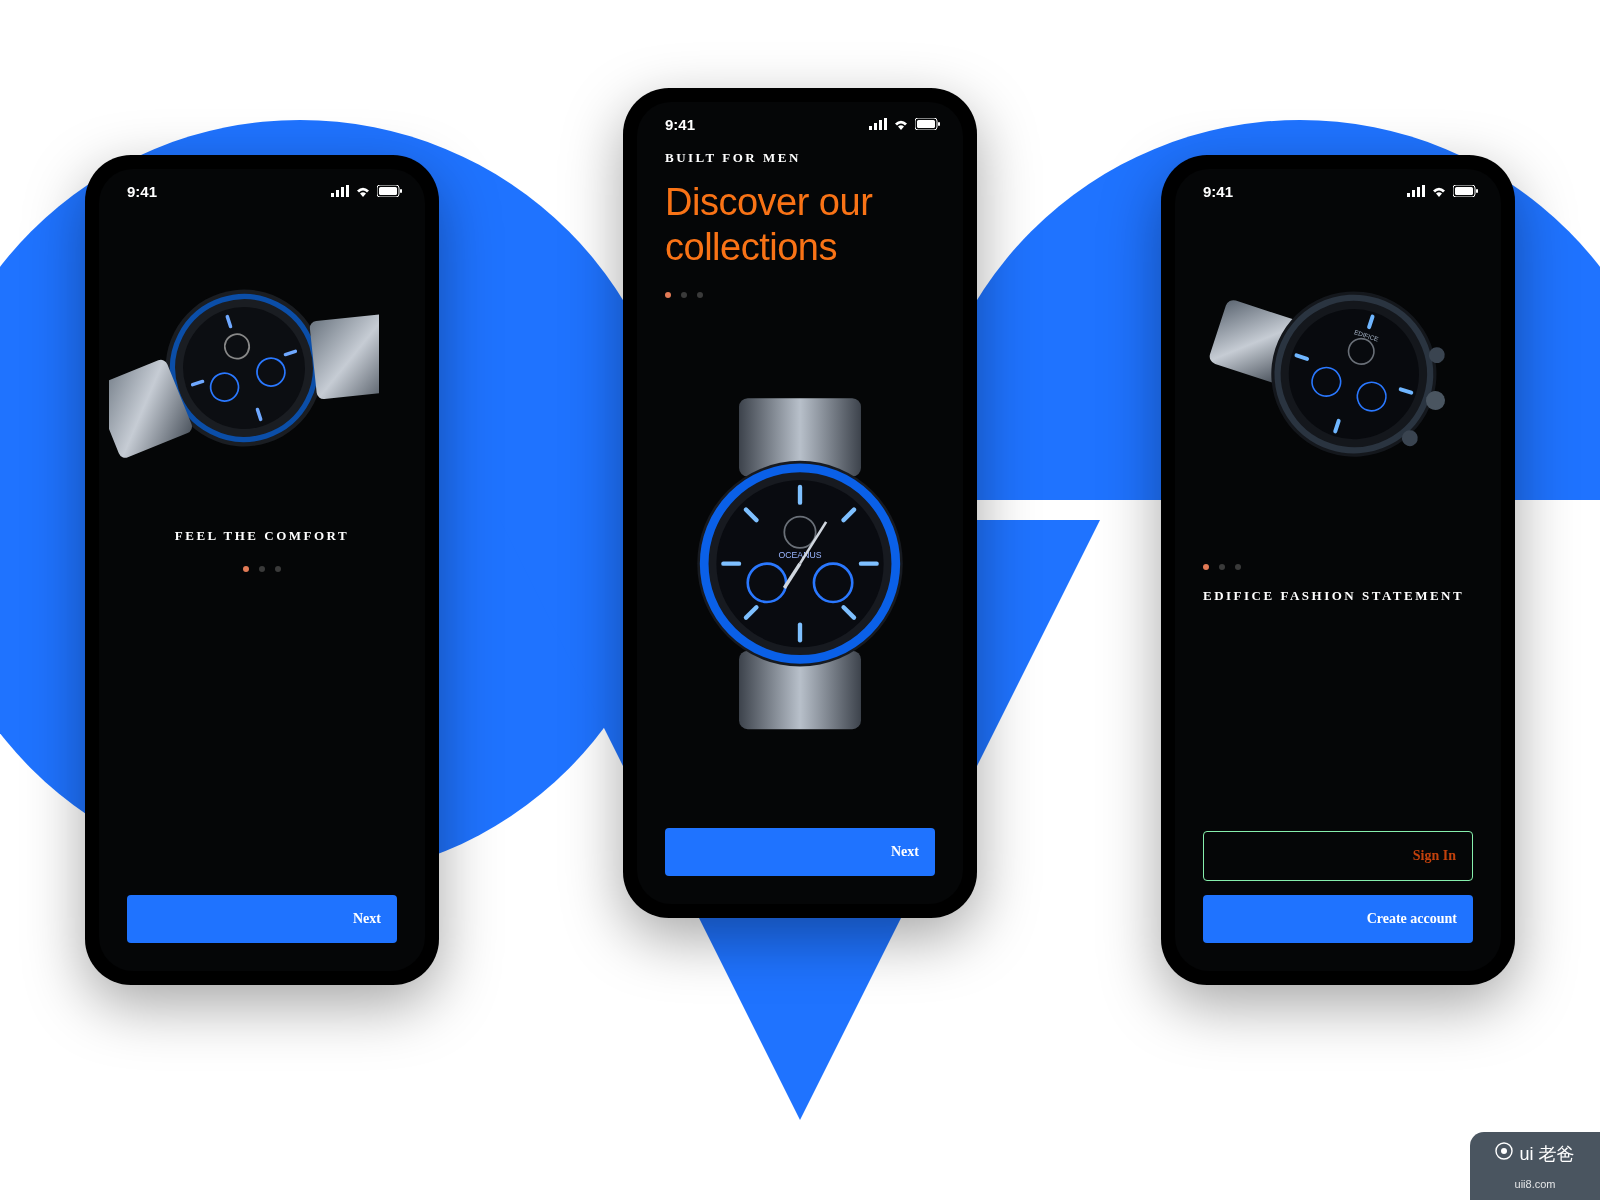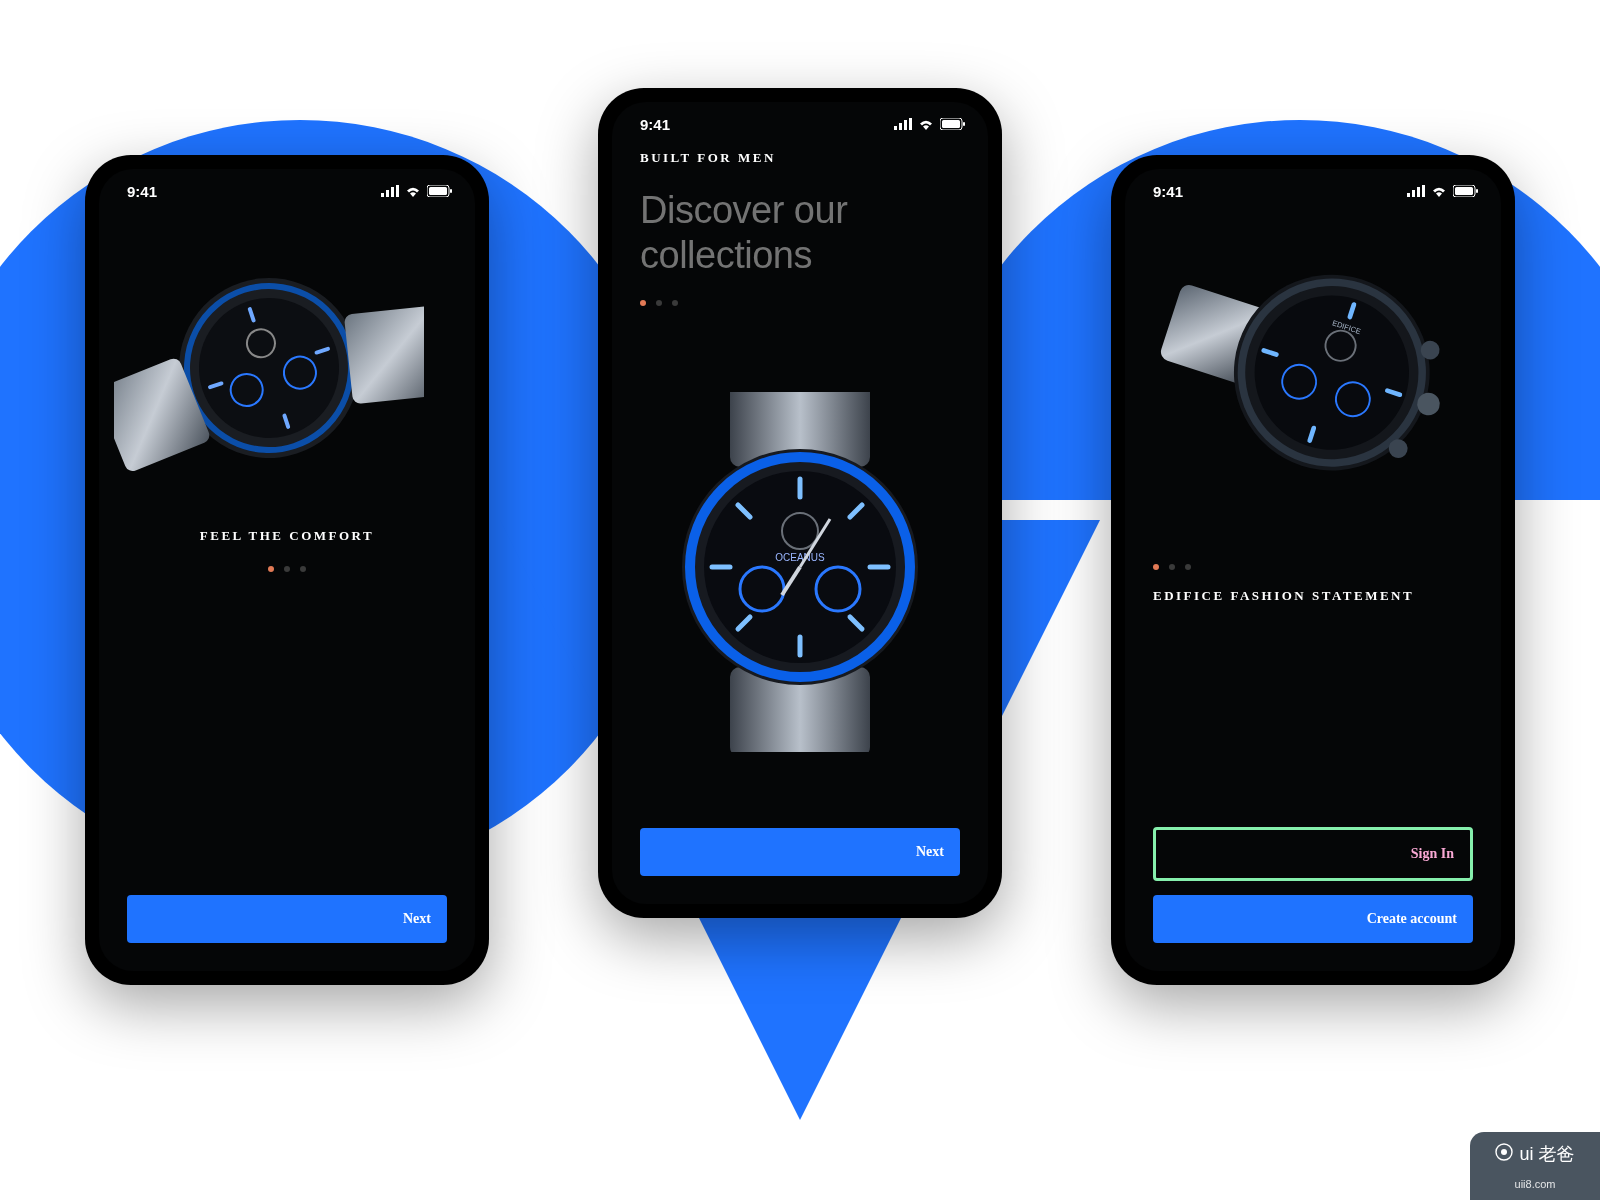--- a/index.html
+++ b/index.html
@@ -36,21 +36,21 @@
     clip-path: polygon(50% 100%, 0 0, 100% 0);
     top: 520px;
     left: 50%;
     transform: translateX(-50%);
   }
 
   
   .phones { position: relative; z-index: 2; width: 100%; height: 100%; }
   .phone {
     position: absolute;
-    width: 404px; height: 830px;
+    width: 354px; height: 830px;
     background: #000;
     border-radius: 46px;
     padding: 14px;
     box-shadow: 0 20px 60px rgba(0,0,0,0.35);
   }
   .phone-inner {
     width: 100%; height: 100%;
     background: #050607;
     border-radius: 34px;
     overflow: hidden;
@@ -80,23 +80,22 @@
     font-size: 13px;
     letter-spacing: 2.5px;
     font-weight: 700;
     color: #fff;
     margin-bottom: 14px;
   }
   .headline {
     font-size: 38px;
     line-height: 1.18;
     font-weight: 400;
-    color: #737373;
+    color: #f97316;
     letter-spacing: -0.5px;
-    margin-top: 8px;
   }
   .dots { display: flex; gap: 10px; margin-top: 22px; }
   .dot { width: 6px; height: 6px; border-radius: 50%; background: #3a3a3a; }
   .dot.active { background: #E27A56; }
 
   
   .watch-img { width: 100%; display: flex; justify-content: center; align-items: center; }
   .watch-img svg { max-width: 100%; }
 
   
@@ -105,21 +104,21 @@
     padding: 16px;
     text-align: right;
     border-radius: 4px;
     font-family: Georgia, 'Times New Roman', serif;
     font-weight: 700;
     font-size: 14px;
     cursor: pointer;
     user-select: none;
   }
   .btn-primary { background: #1F73FF; color: #fff; }
-  .btn-outline { background: transparent; color: #f9a8d4; border: 3px solid #86efac; }
+  .btn-outline { background: transparent; color: #c2410c; border: 1px solid #86efac; }
 
   
   .phone-left .watch-img { height: 260px; margin: 30px 0 30px -18px; }
   .phone-left .text-block { text-align: center; }
   .phone-left .overline { text-align: center; }
   .phone-left .headline { text-align: center; }
   .phone-left .dots { justify-content: center; }
   .phone-left .spacer { flex: 1; }
   
   
@@ -137,21 +136,21 @@
     position: absolute;
     bottom: 0; right: 0;
     background: #4a5560;
     color: #fff;
     padding: 10px 18px;
     border-top-left-radius: 14px;
     display: flex; flex-direction: column; align-items: center;
     z-index: 5;
     width: 130px;
   }
-  .watermark .line1 { display: flex; align-items: center; gap: 6px; font-size: 18px; }
+  .watermark .line1 { display: flex; gap: 6px; font-size: 18px; }
   .watermark .line2 { font-size: 11px; opacity: 0.85; margin-top: 12px; }
 </style>
 </head>
 <body>
 
 <div class="bg-shapes">
   <div class="shape-circle-left"></div>
   <div class="shape-circle-right"></div>
   <div class="shape-triangle"></div>
 </div>

